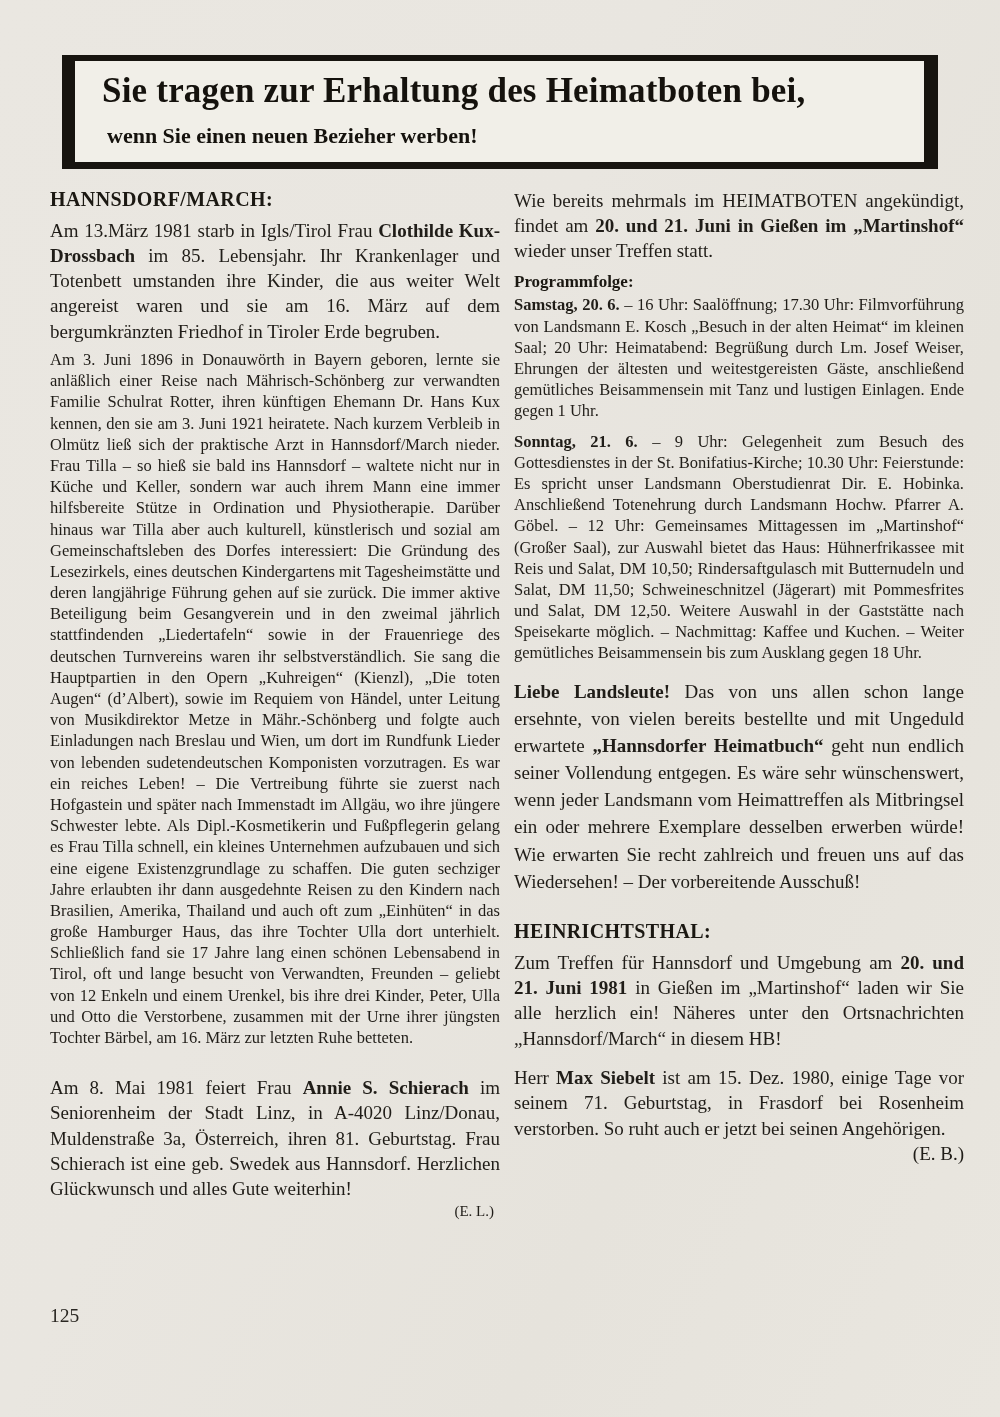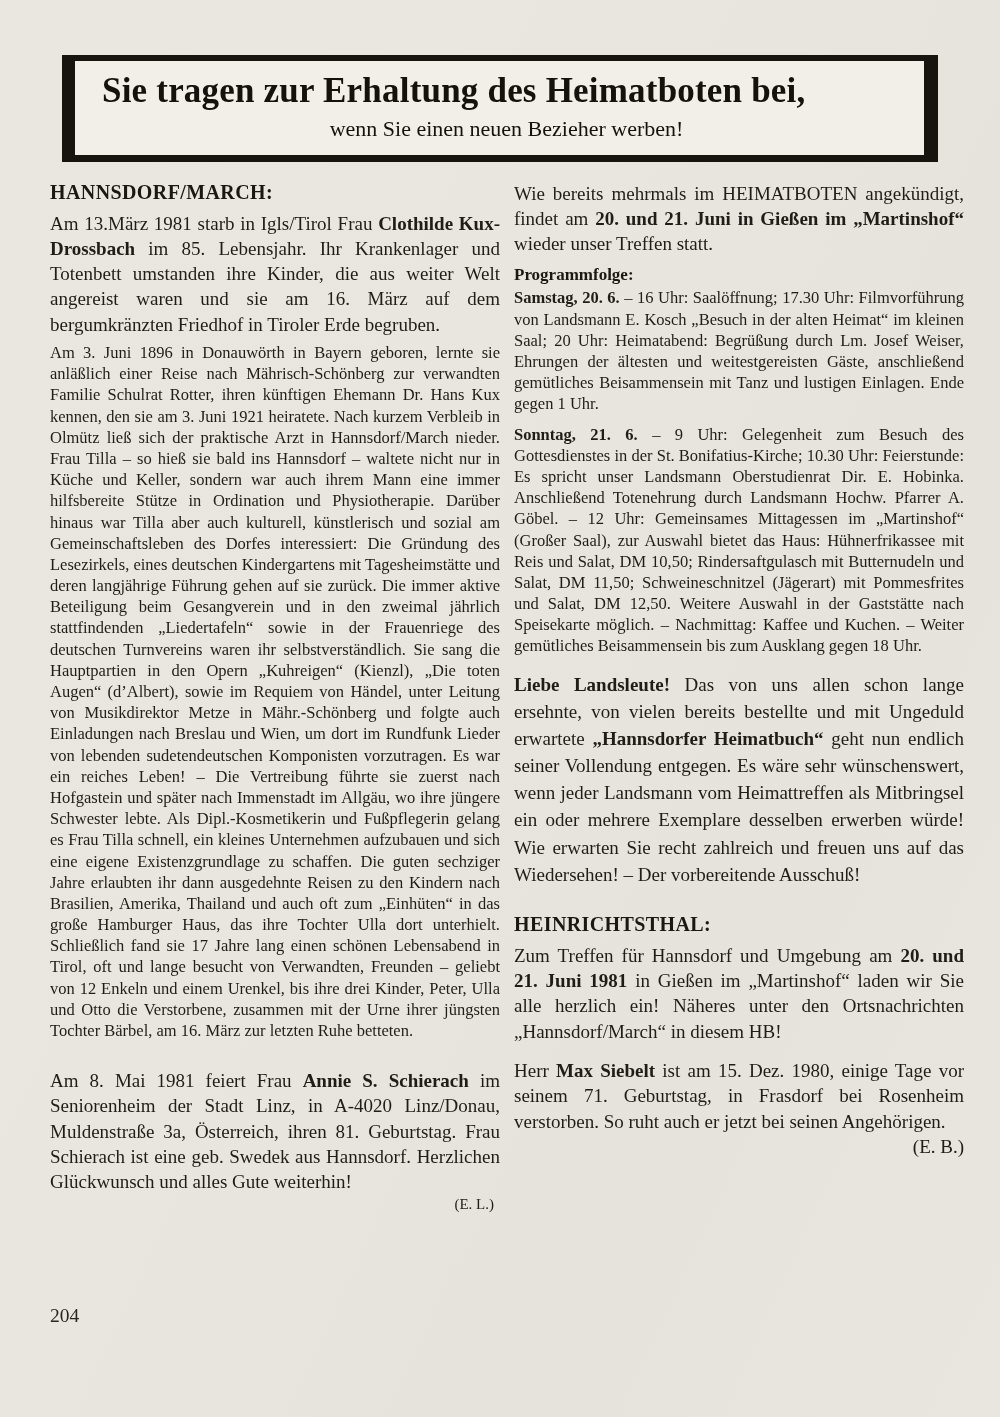--- a/index.html
+++ b/index.html
@@ -29,25 +29,24 @@
   .banner-title {
     font-size: 35px;
     font-weight: 700;
     line-height: 1.22;
     letter-spacing: 0.2px;
     color: #15120d;
     white-space: nowrap;
   }
   .banner-subtitle {
     font-size: 22px;
-    font-weight: 400;
-    margin-top: 3px;
+    font-weight: 700;
+    margin-top: 10px;
     padding-left: 5px;
     color: #15120d;
-    text-align: center;
   }
   .columns {
     display: flex;
     gap: 14px;
     margin: 19px 36px 0 50px;
   }
   .col {
     flex: 1 1 0;
     min-width: 0;
     text-align: justify;
@@ -118,15 +117,15 @@
       <p class="sm"><span class="b">Samstag, 20. 6.</span><span> – 16 Uhr: Saalöffnung; 17.30 Uhr: Filmvorführung von Landsmann E. Kosch „Besuch in der alten Heimat“ im kleinen Saal; 20 Uhr: Heimatabend: Begrüßung durch Lm. Josef Weiser, Ehrungen der ältesten und weitestgereisten Gäste, anschließend gemütliches Beisammensein mit Tanz und lustigen Einlagen. Ende gegen 1 Uhr.</span></p>
       <p class="sm gap-sm"><span class="b">Sonntag, 21. 6.</span><span> – 9 Uhr: Gelegenheit zum Besuch des Gottesdienstes in der St. Bonifatius-Kirche; 10.30 Uhr: Feierstunde: Es spricht unser Landsmann Oberstudienrat Dir. E. Hobinka. Anschließend Totenehrung durch Landsmann Hochw. Pfarrer A. Göbel. – 12 Uhr: Gemeinsames Mittagessen im „Martinshof“ (Großer Saal), zur Auswahl bietet das Haus: Hühnerfrikassee mit Reis und Salat, DM 10,50; Rindersaftgulasch mit Butternudeln und Salat, DM 11,50; Schweineschnitzel (Jägerart) mit Pommesfrites und Salat, DM 12,50. Weitere Auswahl in der Gaststätte nach Speisekarte möglich. – Nachmittag: Kaffee und Kuchen. – Weiter gemütliches Beisammensein bis zum Ausklang gegen 18 Uhr.</span></p>
       <p class="lg appeal gap-md"><span class="b">Liebe Landsleute!</span><span> Das von uns allen schon lange ersehnte, von vielen bereits bestellte und mit Ungeduld erwartete </span><span class="b">„Hannsdorfer Heimatbuch“</span><span> geht nun endlich seiner Vollendung entgegen. Es wäre sehr wünschenswert, wenn jeder Landsmann vom Heimattreffen als Mitbringsel ein oder mehrere Exemplare desselben erwerben würde! Wie erwarten Sie recht zahlreich und freuen uns auf das Wiedersehen! – Der vorbereitende Ausschuß!</span></p>
       <h2 class="section-heading gap-xl">HEINRICHTSTHAL:</h2>
       <p class="lg"><span>Zum Treffen für Hannsdorf und Umgebung am </span><span class="b">20. und 21. Juni 1981</span><span> in Gießen im „Martinshof“ laden wir Sie alle herzlich ein! Näheres unter den Ortsnachrichten „Hannsdorf/March“ in diesem HB!</span></p>
       <p class="lg gap-md"><span>Herr </span><span class="b">Max Siebelt</span><span> ist am 15. Dez. 1980, einige Tage vor seinem 71. Geburtstag, in Frasdorf bei Rosenheim verstorben. So ruht auch er jetzt bei seinen Angehörigen. </span><span class="sig">(E. B.)</span></p>
     </div>
 
   </div>
 
-  <div class="page-number">204</div>
+  <div class="page-number">125</div>
 
 </div>
 
 </body></html>

